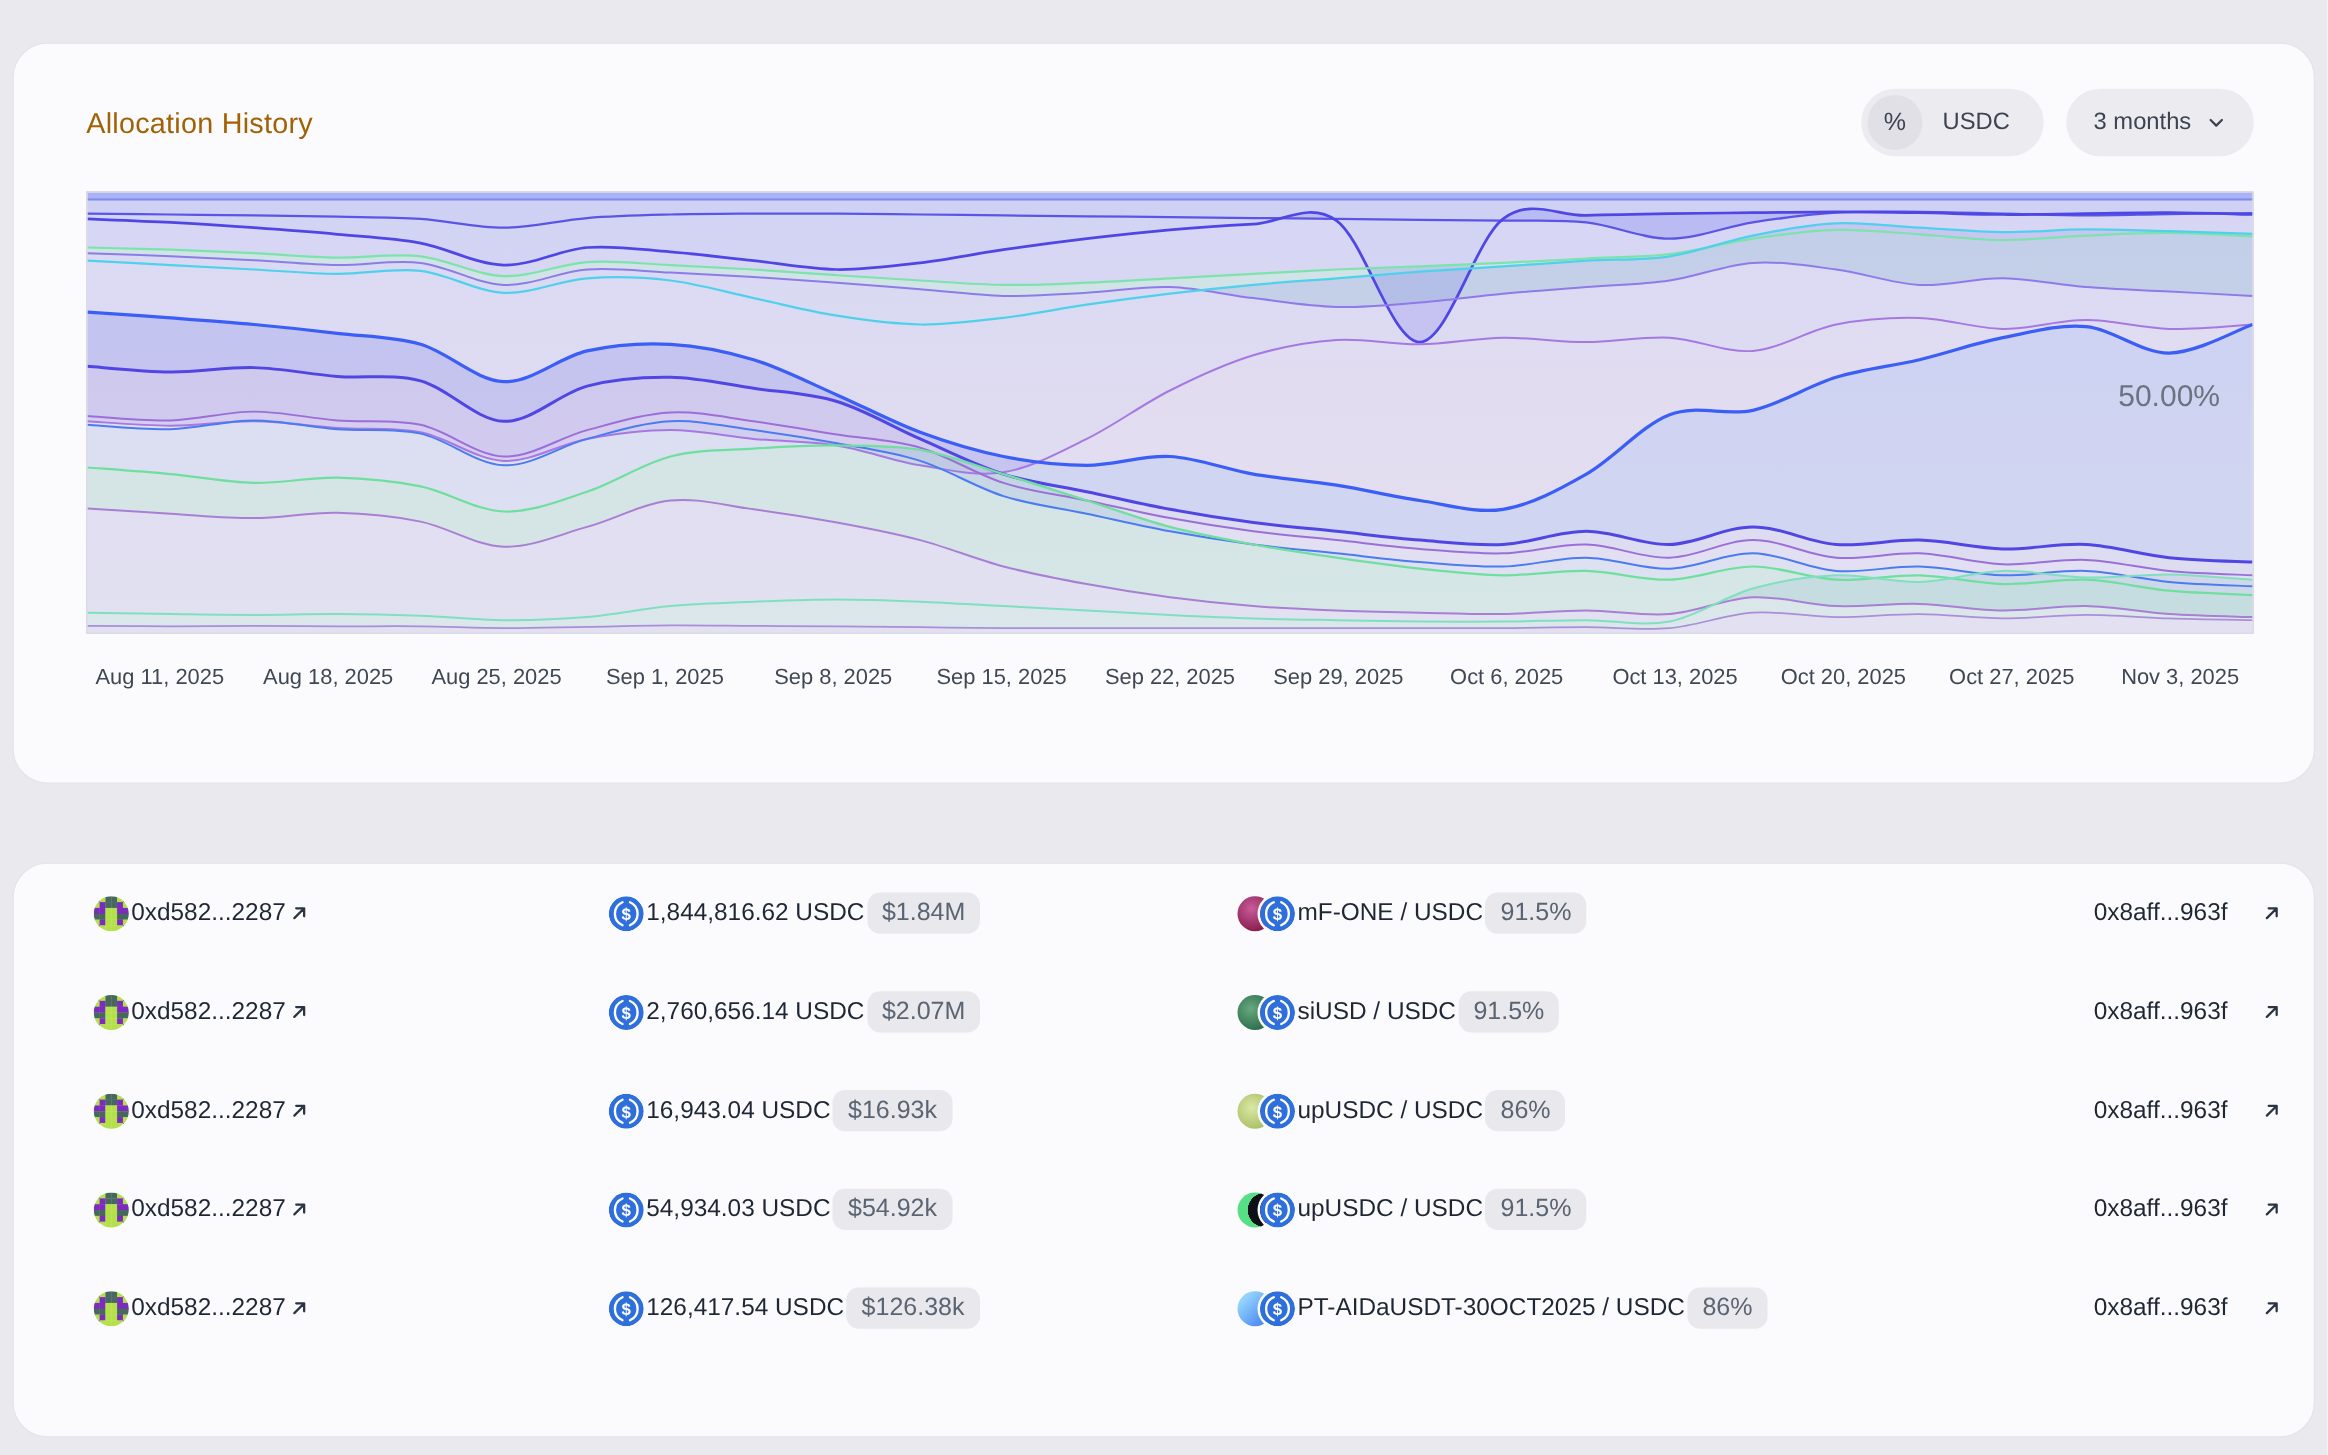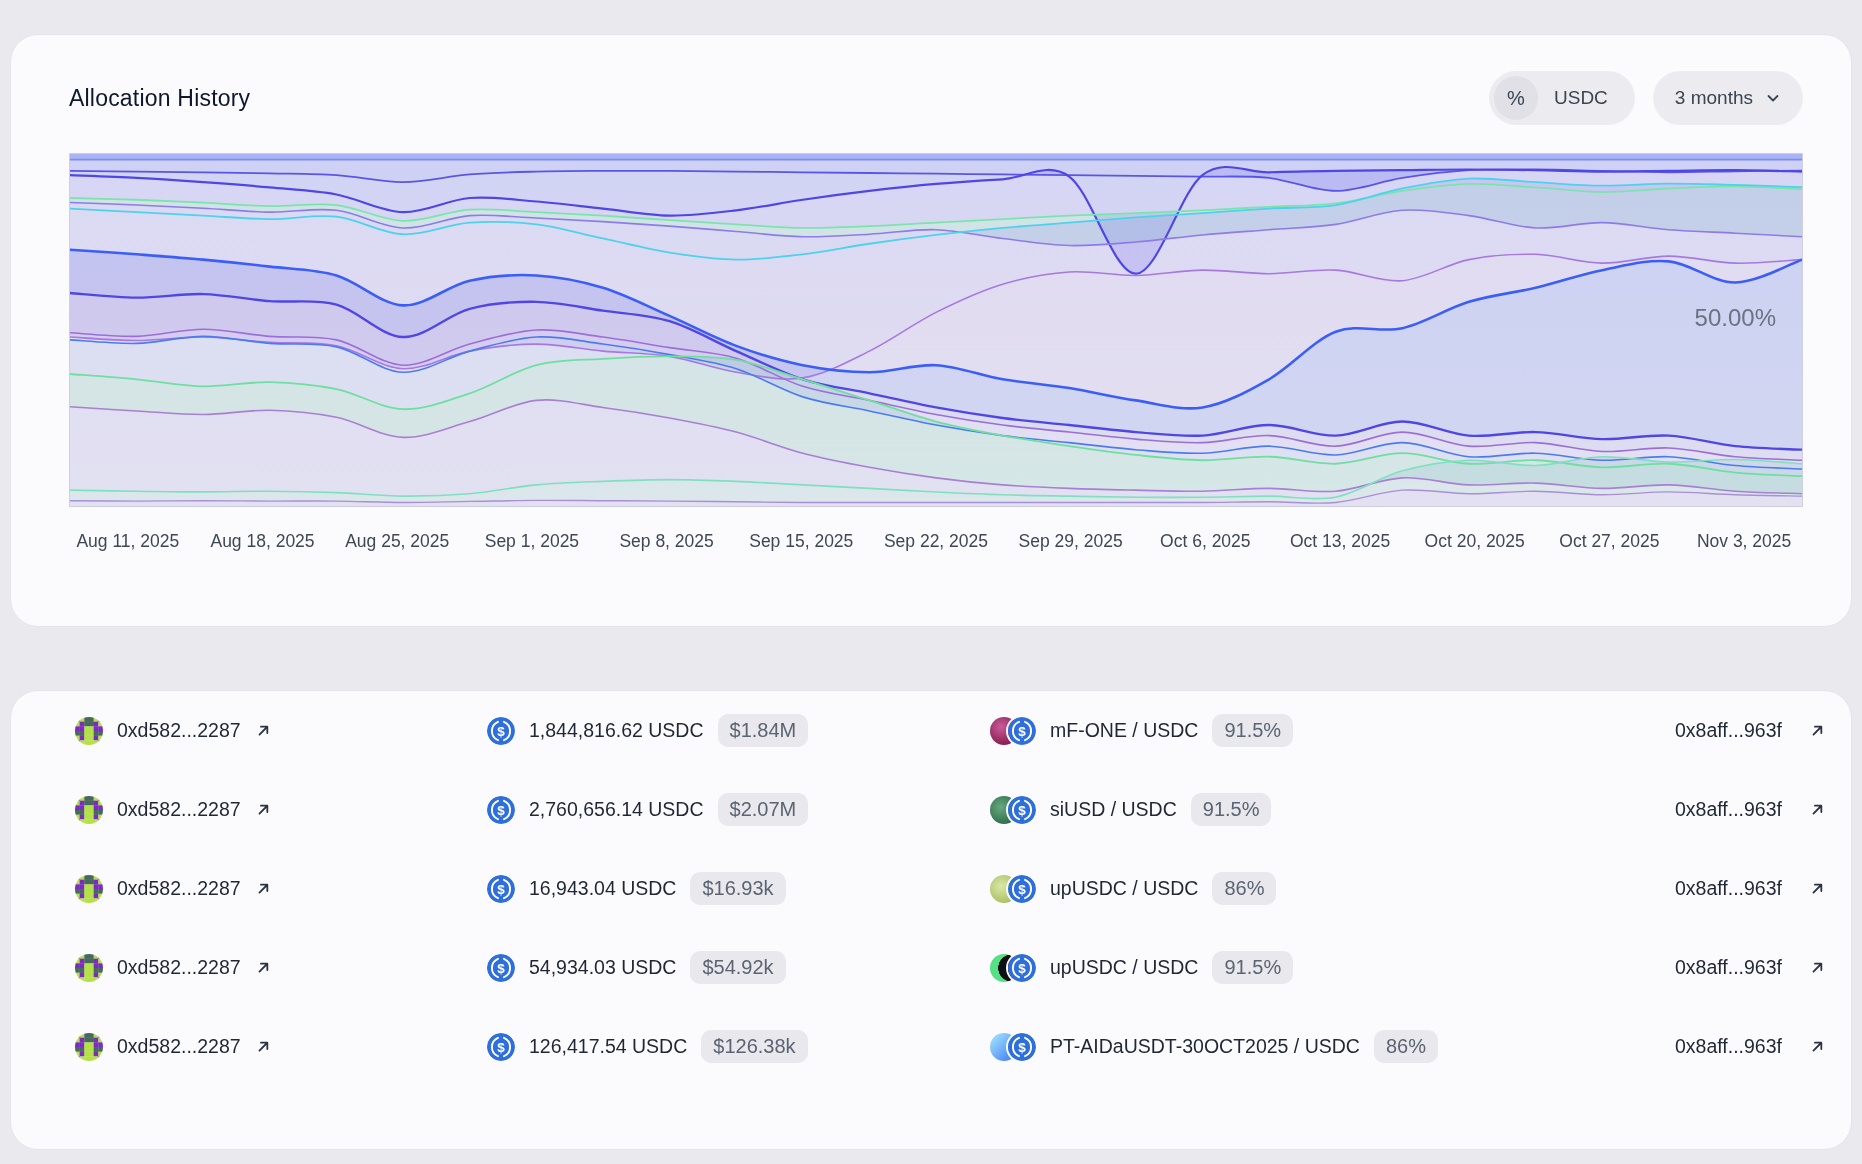--- a/index.html
+++ b/index.html
@@ -15,21 +15,21 @@
     border:1px solid #e4e4ea;
     border-radius:28px;
     margin:0 10px;
   }
   
   .chart-card { margin-top:34px; height:593px; }
   .card-head {
     display:flex; justify-content:space-between; align-items:center;
     padding:36px 48px 0 58px;
   }
-  .card-title { font-size:23px; font-weight:500; color:#0f172a; letter-spacing:.2px; }
+  .card-title { font-size:23px; font-weight:500; color:#a16207; letter-spacing:.2px; }
   .controls { display:flex; gap:18px; align-items:center; }
   .pill {
     height:54px; background:#ececf0; border-radius:27px;
     display:flex; align-items:center; cursor:pointer;
     font-size:19px; color:#3c4452; user-select:none;
   }
   .unit-toggle { padding:5px; }
   .toggle-circle {
     width:44px; height:44px; border-radius:50%; background:#e0e0e6;
     display:flex; align-items:center; justify-content:center;
@@ -57,21 +57,21 @@
   
   .table-card { margin-top:63px; height:460px; overflow:hidden; }
   .t-grid {
     display:grid;
     grid-template-columns:412px 503px 685px 1fr;
     padding:0 24px 0 64px;
     align-items:center;
   }
   .t-head { height:66px; border-bottom:1px solid #e9e9ee; color:#6b7280; font-size:17.5px; }
   .t-row { height:79px; font-size:19.5px; font-weight:500; color:#1f2735; }
-  .cell { display:flex; align-items:center; gap:14px; }
+  .cell { display:flex; align-items:center; gap:2px; }
   .badge {
     background:#e8e8ed; color:#5b6472; font-size:20px; font-weight:400;
     border-radius:10px; padding:5px 12px; white-space:nowrap;
   }
   .avatar { width:28px; height:28px; border-radius:50%; overflow:hidden; flex:none; }
   .coin { width:28px; height:28px; border-radius:50%; flex:none; }
   .coinstack { position:relative; width:46px; height:28px; flex:none; }
   .coinstack .base { position:absolute; left:0; top:0; }
   .coinstack .front { position:absolute; left:18px; top:0; border-radius:50%; box-shadow:0 0 0 2px #fbfbfd; }
   .c-mf { background:radial-gradient(circle at 40% 35%, #c95b9b, #8a2050 72%); }

